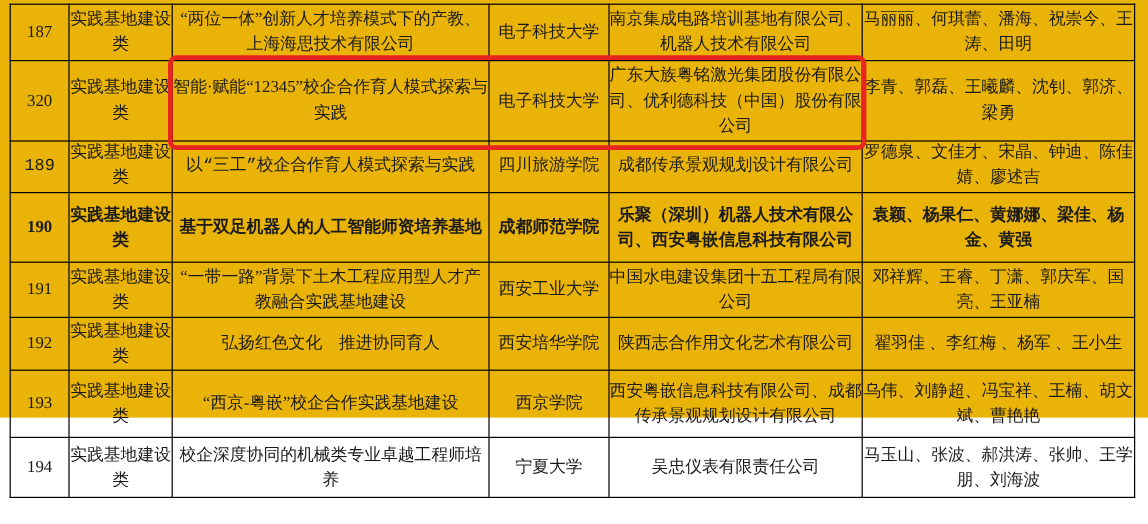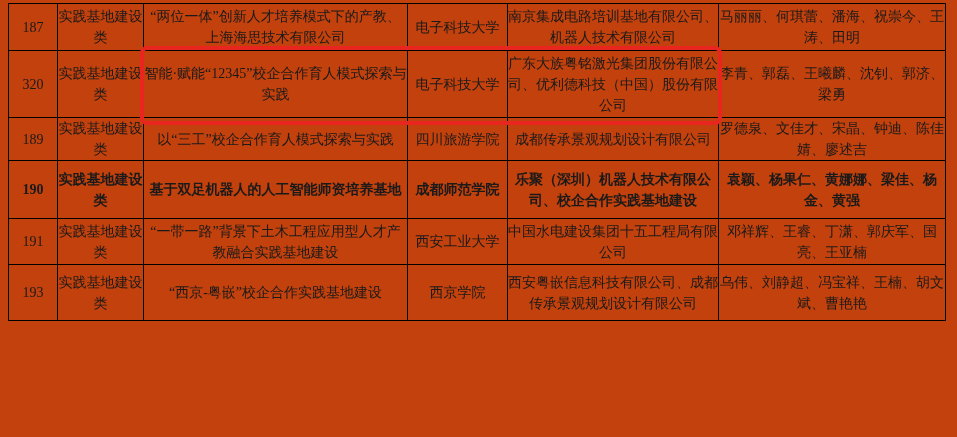--- a/index.html
+++ b/index.html
@@ -7,22 +7,22 @@
     padding: 0;
     background: #ffffff;
     width: 957px;
     height: 437px;
     overflow: hidden;
     font-family: "Liberation Serif", "DejaVu Serif", serif;
   }
   .page {
     position: relative;
     width: 957px;
-    height: 437px;
-    background: #c2410c;
+    height: 348px;
+    background: #eab308;
   }
   table.grid {
     position: absolute;
     left: 8px;
     top: 3px;
     width: 937px;
     border-collapse: collapse;
     table-layout: fixed;
   }
   table.grid td {
@@ -45,21 +45,21 @@
   
   td.c-no   { padding: 0 2px;  }
   td.c-cat  { padding: 0 6px;  }
   td.c-proj { padding: 0 17px; }
   td.c-univ { padding: 0 4px;  }
   td.c-comp { padding: 0 9px;  }
   td.c-team { padding: 0 10px; }
   
   tr.r0 { height: 47px; }
   tr.r1 { height: 67px; }
-  tr.r2 { height: 42px; }
+  tr.r2 { height: 42px; font-family: Liberation Mono, monospace; }
   tr.r3 { height: 58px; font-weight: bold; }
   tr.r4 { height: 46px; margin-top: 16px; }
   tr.r5 { height: 44px; }
   tr.r6 { height: 56px; margin-left: 28px; }
   tr.r7 { height: 50px; }
   
   .highlight {
     position: absolute;
     left: 140px;
     top: 46px;
@@ -108,37 +108,53 @@
         <td class="c-proj">以“三工”校企合作育人模式探索与实践</td>
         <td class="c-univ">四川旅游学院</td>
         <td class="c-comp">成都传承景观规划设计有限公司</td>
         <td class="c-team">罗德泉、文佳才、宋晶、钟迪、陈佳婧、廖述吉</td>
       </tr>
       <tr class="r3">
         <td class="c-no">190</td>
         <td class="c-cat">实践基地建设类</td>
         <td class="c-proj">基于双足机器人的人工智能师资培养基地</td>
         <td class="c-univ">成都师范学院</td>
-        <td class="c-comp">乐聚（深圳）机器人技术有限公司、校企合作实践基地建设</td>
+        <td class="c-comp">乐聚（深圳）机器人技术有限公司、西安粤嵌信息科技有限公司</td>
         <td class="c-team">袁颖、杨果仁、黄娜娜、梁佳、杨金、黄强</td>
       </tr>
       <tr class="r4">
         <td class="c-no">191</td>
         <td class="c-cat">实践基地建设类</td>
         <td class="c-proj">“一带一路”背景下土木工程应用型人才产教融合实践基地建设</td>
         <td class="c-univ">西安工业大学</td>
         <td class="c-comp">中国水电建设集团十五工程局有限公司</td>
         <td class="c-team">邓祥辉、王睿、丁潇、郭庆军、国亮、王亚楠</td>
       </tr>
+      <tr class="r5">
+        <td class="c-no">192</td>
+        <td class="c-cat">实践基地建设类</td>
+        <td class="c-proj">弘扬红色文化　推进协同育人</td>
+        <td class="c-univ">西安培华学院</td>
+        <td class="c-comp">陕西志合作用文化艺术有限公司</td>
+        <td class="c-team">翟羽佳 、李红梅 、杨军 、王小生</td>
+      </tr>
       <tr class="r6">
         <td class="c-no">193</td>
         <td class="c-cat">实践基地建设类</td>
         <td class="c-proj">“西京-粤嵌”校企合作实践基地建设</td>
         <td class="c-univ">西京学院</td>
         <td class="c-comp">西安粤嵌信息科技有限公司、成都传承景观规划设计有限公司</td>
         <td class="c-team">乌伟、刘静超、冯宝祥、王楠、胡文斌、曹艳艳</td>
+      </tr>
+      <tr class="r7">
+        <td class="c-no">194</td>
+        <td class="c-cat">实践基地建设类</td>
+        <td class="c-proj">校企深度协同的机械类专业卓越工程师培养</td>
+        <td class="c-univ">宁夏大学</td>
+        <td class="c-comp">吴忠仪表有限责任公司</td>
+        <td class="c-team">马玉山、张波、郝洪涛、张帅、王学朋、刘海波</td>
       </tr>
     </tbody>
   </table>
 
   <div class="highlight" style="border-color: rgb(232, 37, 31);"></div>
 
 </div>
 
 </body></html>

